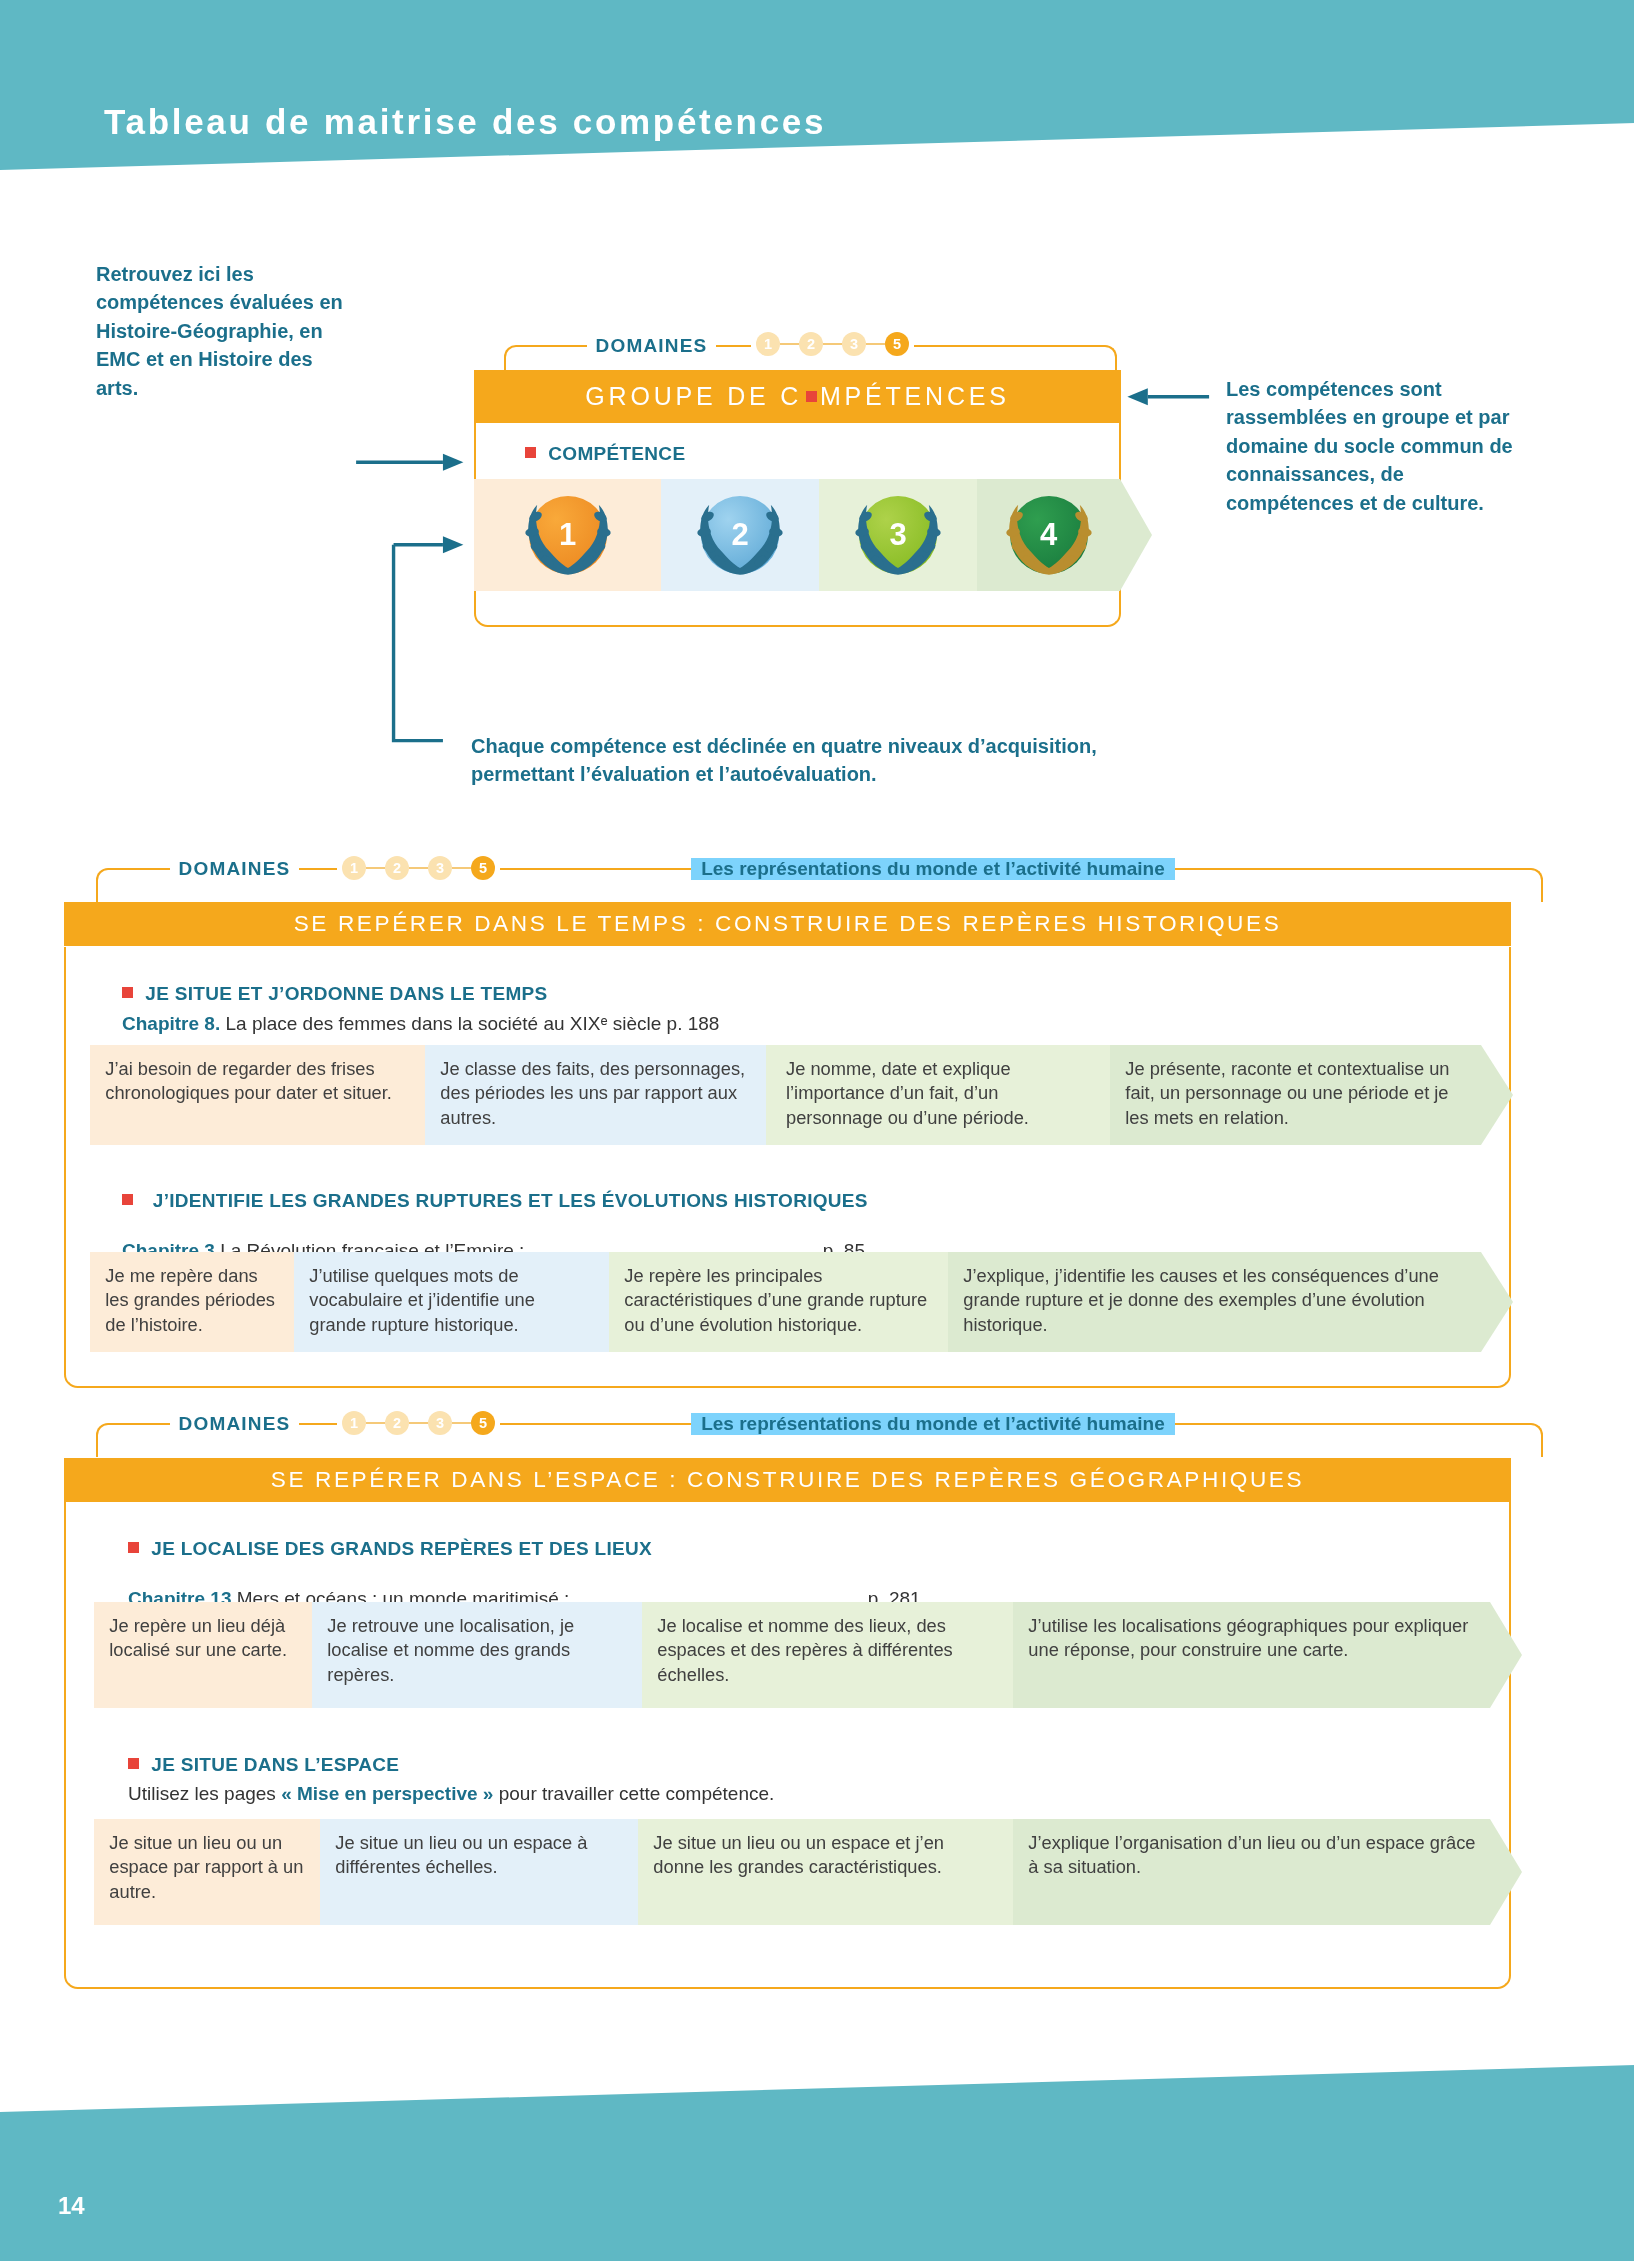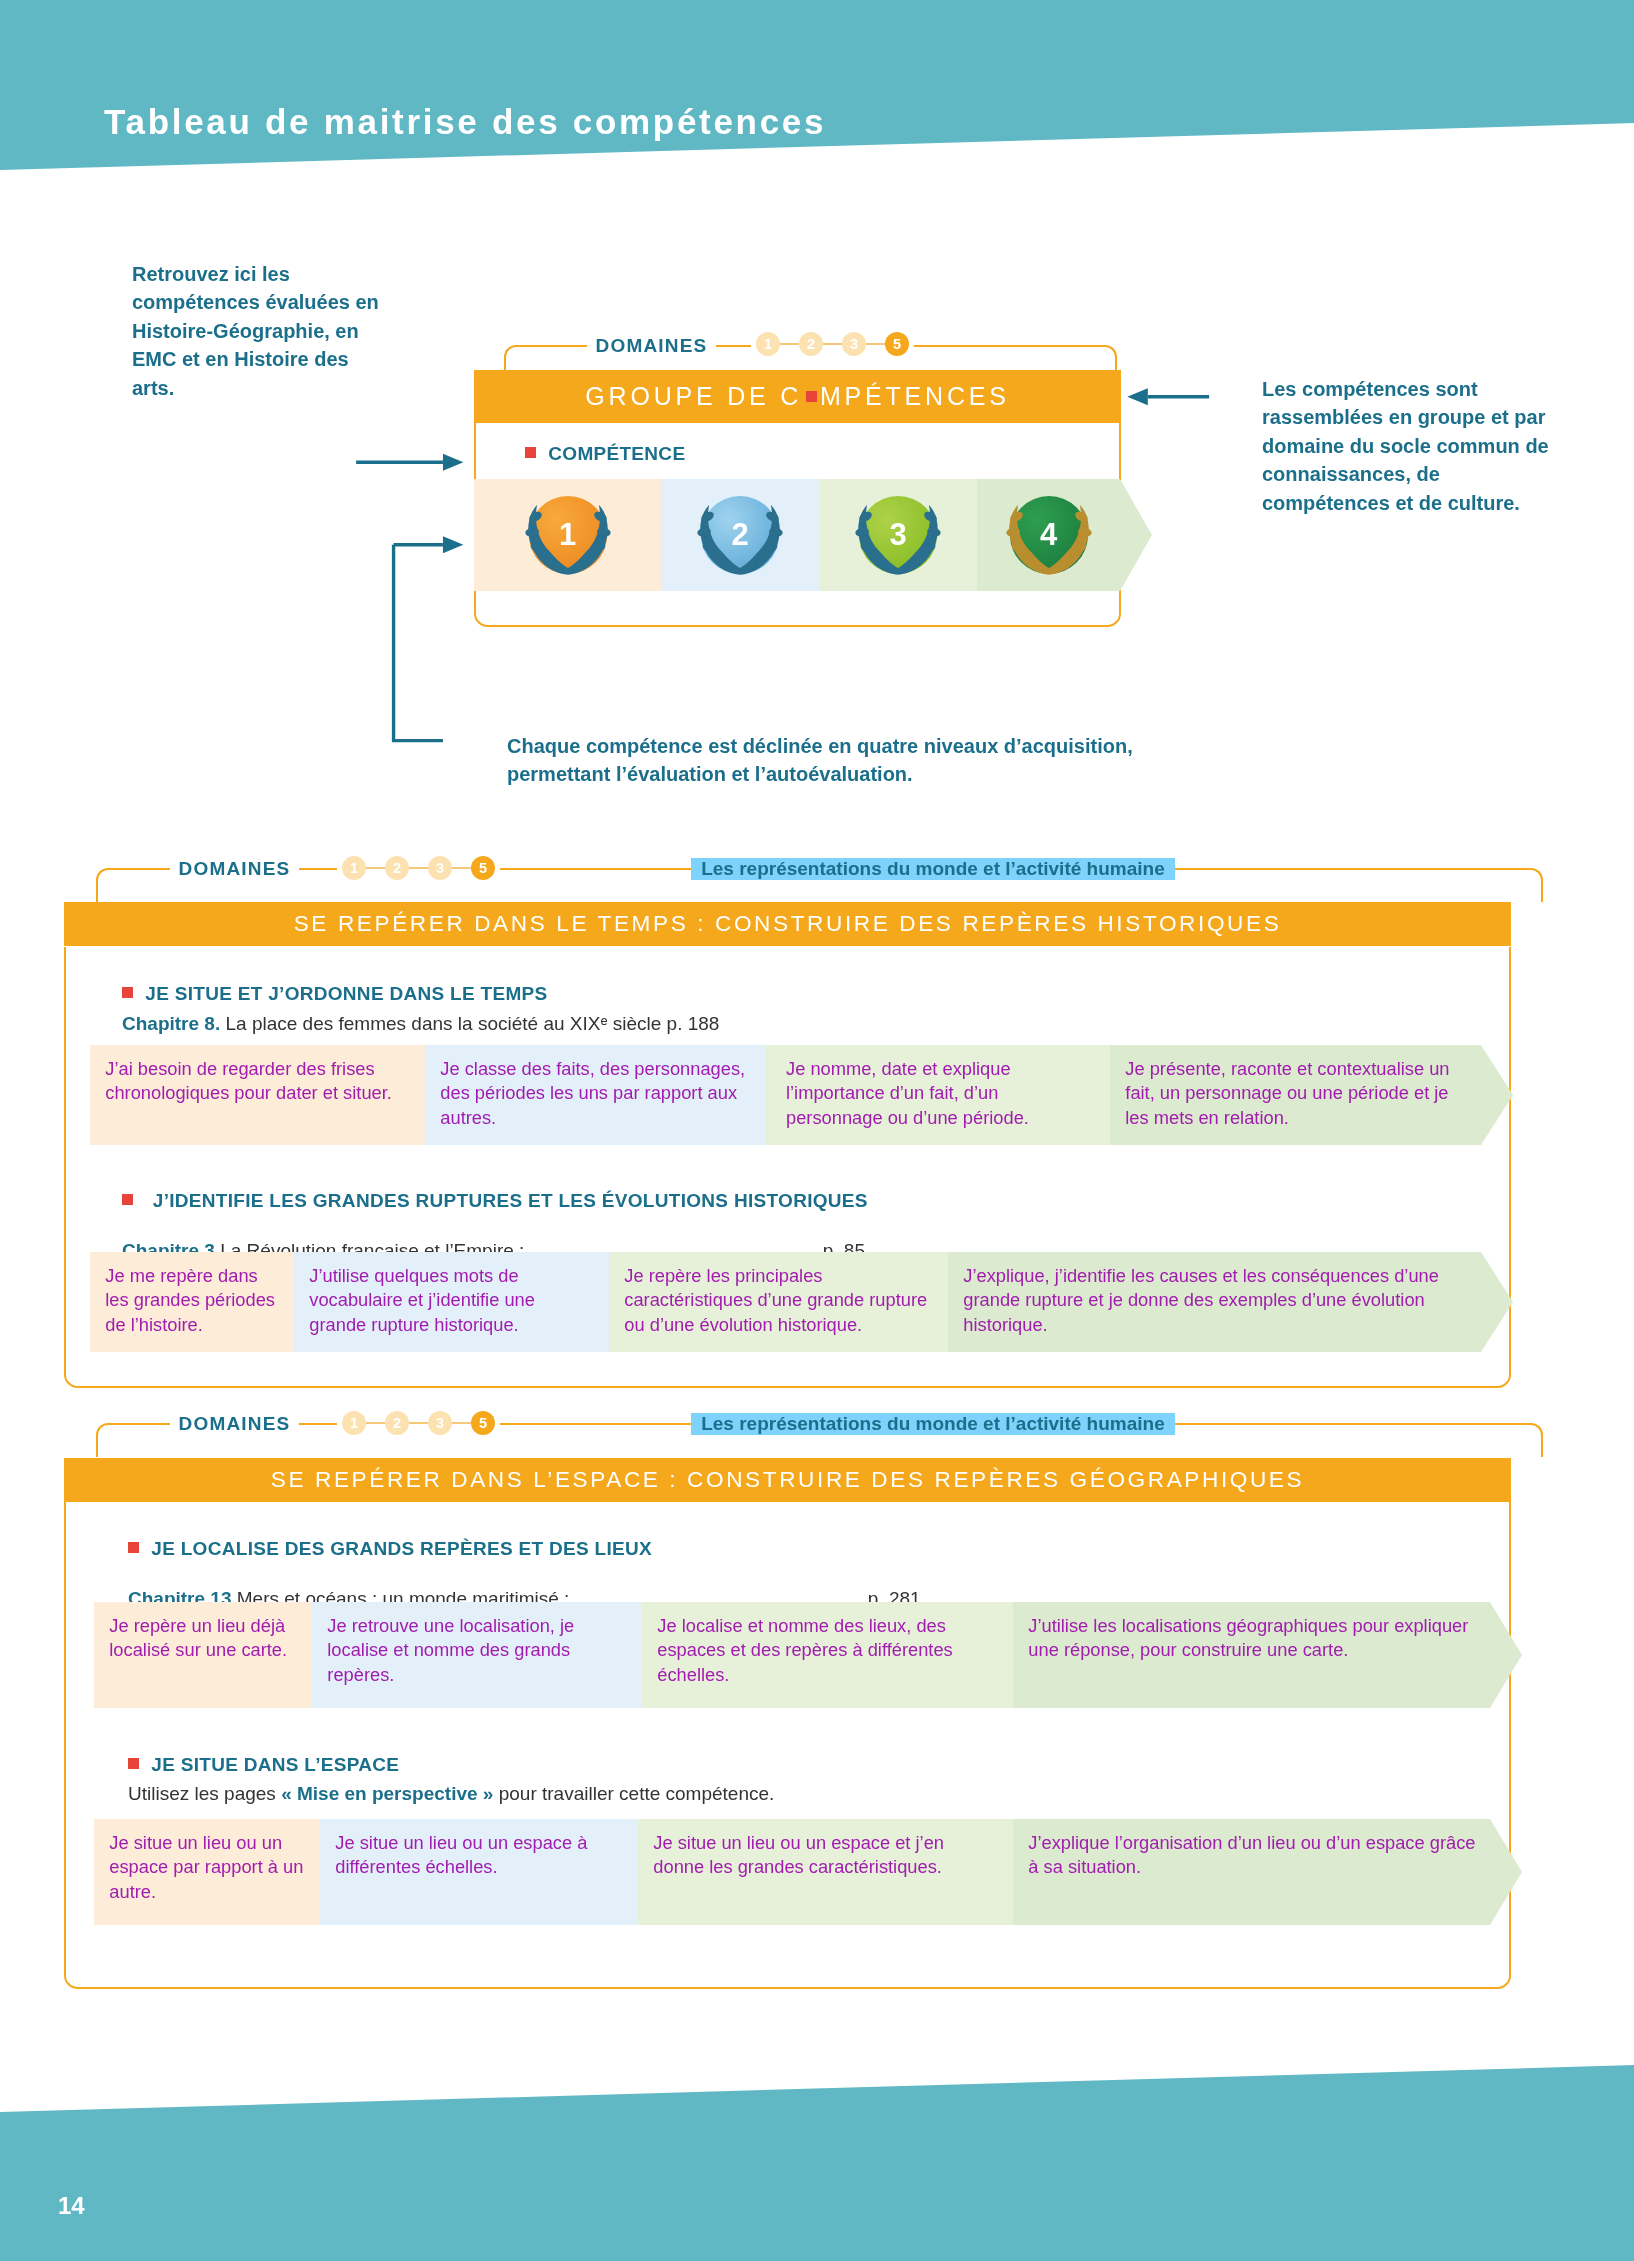--- a/index.html
+++ b/index.html
@@ -33,21 +33,20 @@
   .page-number {
     position:absolute; left:58px; bottom:41px;
     color:#ffffff; font-size:24px; font-weight:bold;
   }
 
   
   .sq { display:inline-block; width:11px; height:11px; background:#e8443a; vertical-align:1.7px; }
   .note {
     color:#1b6f8b; font-weight:bold; font-size:20px; line-height:1.42;
     position:absolute;
-    margin-left:36px;
   }
 
   
   .legend-left { left:96px; top:260px; width:255px; }
   .legend-right { left:1226px; top:375px; width:289px; }
   .legend-bottom { left:471px; top:732px; width:630px; color:#1b6f8b; }
 
   
   .domains-rail {
     position:absolute;
@@ -116,21 +115,21 @@
   }
 
   
   .levels {
     display:flex; position:absolute;
     height:100px;
   }
   .levels .cell {
     box-sizing:border-box;
     padding:12px 13.6px 0 15.3px;
-    font-size:18.3px; line-height:1.33; color:#a21caf;
+    font-size:18.3px; line-height:1.33; color:#404040;
   }
   .c1 { background:#fdecd8; }
   .c2 { background:#e3f0f9; }
   .c3 { background:#e7f1d9; }
   .c4 { background:#dcead0; }
   .arrow-tip {
     width:32px; height:100px;
     background:#dcead0;
     clip-path: polygon(0 0, 0 100%, 100% 50%);
   }

